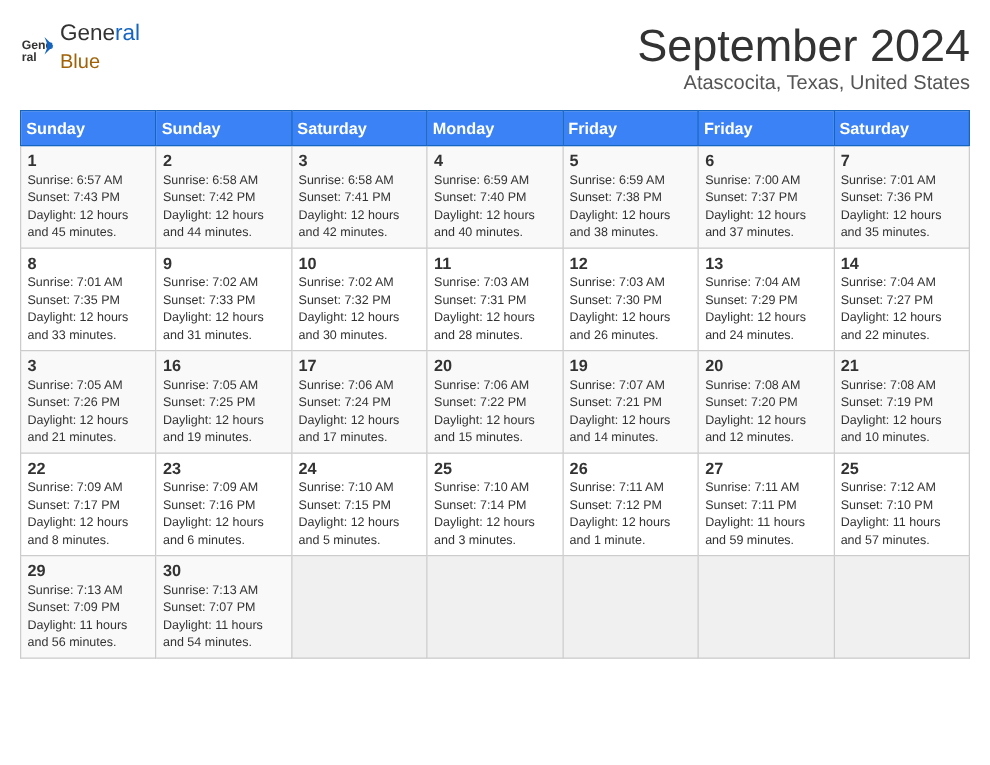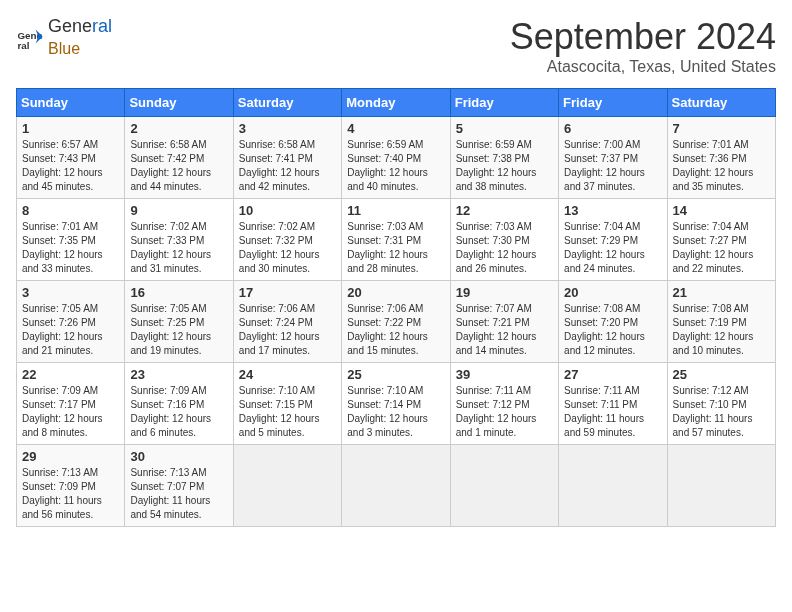--- a/index.html
+++ b/index.html
@@ -147,21 +147,21 @@
         <td><span class="day-num">20</span><span class="cell-text">Sunrise: 7:06 AM<br>Sunset: 7:22 PM<br>Daylight: 12 hours and 15 minutes.</span></td>
         <td><span class="day-num">19</span><span class="cell-text">Sunrise: 7:07 AM<br>Sunset: 7:21 PM<br>Daylight: 12 hours and 14 minutes.</span></td>
         <td><span class="day-num">20</span><span class="cell-text">Sunrise: 7:08 AM<br>Sunset: 7:20 PM<br>Daylight: 12 hours and 12 minutes.</span></td>
         <td><span class="day-num">21</span><span class="cell-text">Sunrise: 7:08 AM<br>Sunset: 7:19 PM<br>Daylight: 12 hours and 10 minutes.</span></td>
       </tr>
       <tr>
         <td><span class="day-num">22</span><span class="cell-text">Sunrise: 7:09 AM<br>Sunset: 7:17 PM<br>Daylight: 12 hours and 8 minutes.</span></td>
         <td><span class="day-num">23</span><span class="cell-text">Sunrise: 7:09 AM<br>Sunset: 7:16 PM<br>Daylight: 12 hours and 6 minutes.</span></td>
         <td><span class="day-num">24</span><span class="cell-text">Sunrise: 7:10 AM<br>Sunset: 7:15 PM<br>Daylight: 12 hours and 5 minutes.</span></td>
         <td><span class="day-num">25</span><span class="cell-text">Sunrise: 7:10 AM<br>Sunset: 7:14 PM<br>Daylight: 12 hours and 3 minutes.</span></td>
-        <td><span class="day-num">39</span><span class="cell-text">Sunrise: 7:11 AM<br>Sunset: 7:12 PM<br>Daylight: 12 hours and 1 minute.</span></td>
+        <td><span class="day-num">26</span><span class="cell-text">Sunrise: 7:11 AM<br>Sunset: 7:12 PM<br>Daylight: 12 hours and 1 minute.</span></td>
         <td><span class="day-num">27</span><span class="cell-text">Sunrise: 7:11 AM<br>Sunset: 7:11 PM<br>Daylight: 11 hours and 59 minutes.</span></td>
         <td><span class="day-num">25</span><span class="cell-text">Sunrise: 7:12 AM<br>Sunset: 7:10 PM<br>Daylight: 11 hours and 57 minutes.</span></td>
       </tr>
       <tr>
         <td><span class="day-num">29</span><span class="cell-text">Sunrise: 7:13 AM<br>Sunset: 7:09 PM<br>Daylight: 11 hours and 56 minutes.</span></td>
         <td><span class="day-num">30</span><span class="cell-text">Sunrise: 7:13 AM<br>Sunset: 7:07 PM<br>Daylight: 11 hours and 54 minutes.</span></td>
         <td class="empty"></td>
         <td class="empty"></td>
         <td class="empty"></td>
         <td class="empty"></td>

